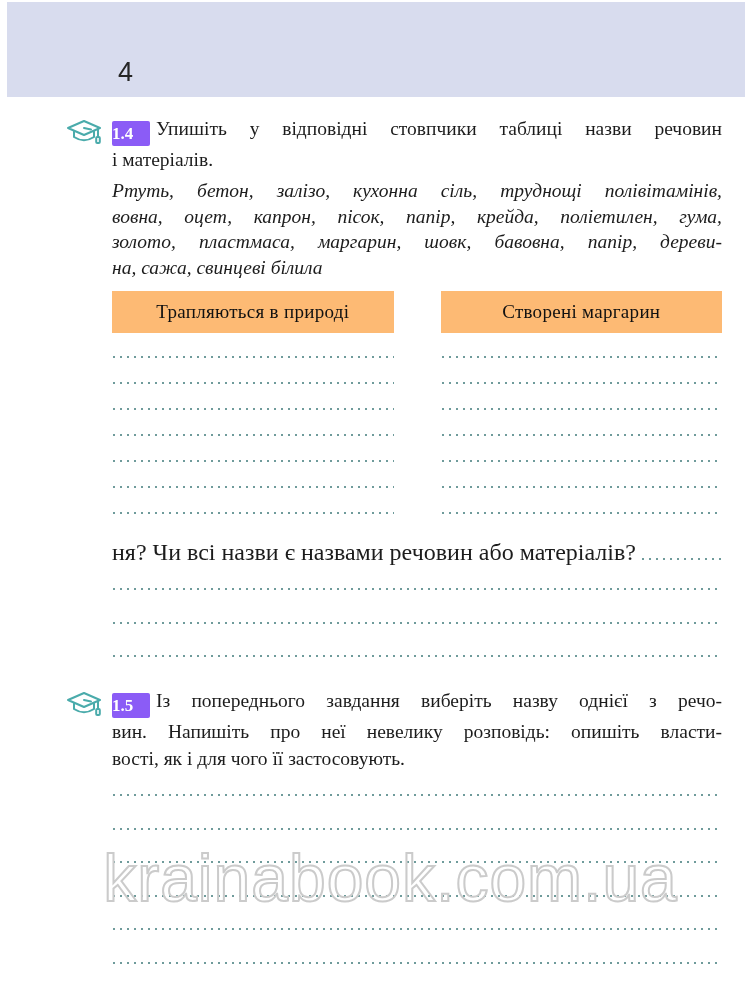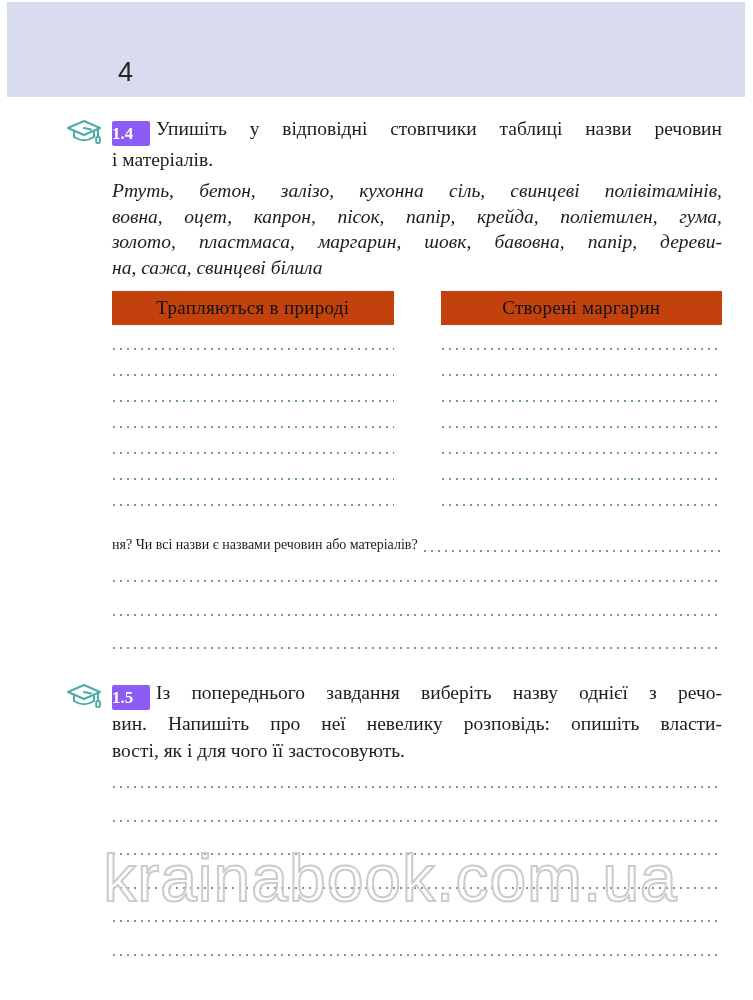--- a/index.html
+++ b/index.html
@@ -26,35 +26,35 @@
     border-radius:2px;vertical-align:-4px;margin-right:6px;
   }
   .jline{font-size:19.5px;line-height:27px;text-align:justify;text-align-last:justify;}
   .jline.last{text-align-last:left;}
   .wordlist{margin-top:5px;font-style:italic;}
   .wordlist .jline{line-height:25.5px;}
   
   .tbl{margin-top:11px;display:flex;gap:47px;}
   .col{flex:1;}
   .colhead{
-    background:#c2410c;height:34px;display:flex;align-items:center;justify-content:center;
+    background:#fdba74;height:42px;display:flex;align-items:center;justify-content:center;
     font-size:19px;letter-spacing:.3px;color:#111111;text-align:right;
   }
   
   .dotline{
     height:4px;
     background-image:radial-gradient(circle 1.2px at 2.2px 2px,#6f9b9b 97%,rgba(0,0,0,0) 100%);
     background-size:7px 4px;background-repeat:repeat-x;background-position:0 50%;
   }
   .tlines .dotline{margin-top:22px;}
   .alines .dotline{margin-top:29.5px;}
   .alines .dotline:first-child{margin-top:21px;}
   .question{margin-top:24px;}
   .question .jline{line-height:27px;}
-  .qline2{display:flex;align-items:baseline;font-size:14px;line-height:27px;}
+  .qline2{display:flex;align-items:baseline;font-size:24px;line-height:27px;}
   .dotfill{
     flex:1;height:4px;align-self:flex-end;margin:0 0 5px 5px;
     background-image:radial-gradient(circle 1.2px at 2.2px 2px,#6f9b9b 97%,rgba(0,0,0,0) 100%);
     background-size:7px 4px;background-repeat:repeat-x;background-position:0 50%;
   }
   .ex5{margin-top:29px;}
   .ex4{margin-top:18px;}
   
   .watermark{
     position:absolute;left:14px;top:840px;width:753px;z-index:5;pointer-events:none;
@@ -79,21 +79,21 @@
         <path d="M10 15.5 L10 21 Q20 27.5 30 21 L30 15.5"></path>
         <line x1="20" y1="12" x2="27" y2="13.5"></line>
         <line x1="34" y1="13" x2="34" y2="21"></line>
         <rect x="32.2" y="21" width="3.6" height="6" rx="1"></rect>
       </svg>
     </span>
     <div class="jline"><span class="badge">1.4</span><span>Упишіть у відповідні стовпчики таблиці назви речовин</span></div>
     <div class="jline last">і матеріалів.</div>
 
     <div class="wordlist">
-      <div class="jline">Ртуть, бетон, залізо, кухонна сіль, свинцеві полівітамінів,</div>
+      <div class="jline">Ртуть, бетон, залізо, кухонна сіль, труднощі полівітамінів,</div>
       <div class="jline">вовна, оцет, капрон, пісок, папір, крейда, поліетилен, гума,</div>
       <div class="jline">золото, пластмаса, маргарин, шовк, бавовна, папір, дереви-</div>
       <div class="jline last">на, сажа, свинцеві білила</div>
     </div>
 
     <div class="tbl">
       <div class="col">
         <div class="colhead">Трапляються в природі</div>
         <div class="tlines">
             <div class="dotline"></div>

